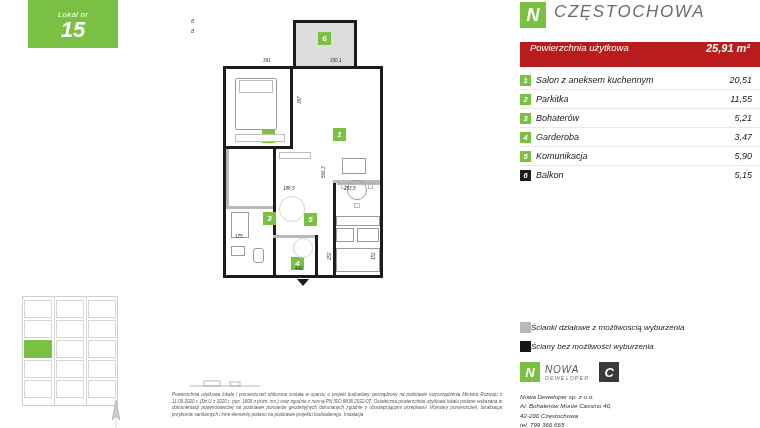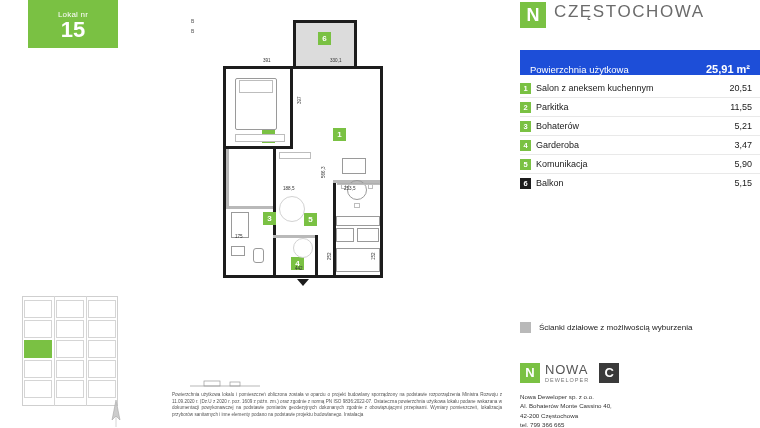--- a/index.html
+++ b/index.html
@@ -5,21 +5,21 @@
   * { box-sizing: border-box; }
   html, body { margin:0; padding:0; }
   body {
     width: 760px; height: 428px;
     background: #ffffff;
     font-family: "Liberation Sans", sans-serif;
     color: #1a1a1a;
     position: relative;
     overflow: hidden;
   }
-  .page { position:relative; width:621px; height:428px; }
+  .page { position:relative; width:621px; height:428px;font-style:italic; }
 
   
   .lokal-badge {
     position:absolute; left:28px; top:0; width:90px; height:48px;
     background:#7ac143; color:#fff;
     display:flex; flex-direction:column; align-items:center; justify-content:center;
   }
   .lokal-badge .lbl { font-size:8px; letter-spacing:.2px; margin-top:2px; }
   .lokal-badge .num { font-size:22px; font-weight:bold; line-height:22px; }
 
@@ -35,22 +35,22 @@
   .brand-text .l2 { font-size:10px; letter-spacing:1.4px; color:#6b6b6b; margin-top:1px; }
 
   .loc-row { display:flex; align-items:center; gap:5px; margin-top:10px; }
   .pin {
     width:10px;height:10px;border-radius:50% 50% 50% 0;
     background:#7ac143; transform:rotate(-45deg); flex:0 0 10px;
   }
   .loc-row .txt { font-size:8.5px; color:#333; }
 
   .area-bar {
-    margin-top:22px; background:#1d4ed8; color:#fff;
-    height:25px; display:flex; align-items:flex-end; justify-content:space-between;
+    margin-top:14px; background:#b91c1c; color:#fff;
+    height:25px; display:flex; align-items:flex-start; justify-content:space-between;
     padding:0 10px;
   }
   .area-bar .lbl { font-size:9.5px; }
   .area-bar .val { font-size:11px; font-weight:bold; }
 
   table.rooms { width:100%; border-collapse:collapse; margin-top:4px; }
   table.rooms td { padding:3.5px 0; font-size:9px; vertical-align:middle; }
   table.rooms td.n {
     width:16px;
   }
@@ -58,34 +58,34 @@
     display:inline-flex; align-items:center; justify-content:center;
     width:11px;height:11px; background:#7ac143; color:#fff;
     font-size:7.5px; font-weight:bold;
   }
   .chip.dark { background:#1c1c1c; }
   table.rooms td.v { text-align:right; font-size:9px; padding-right:8px;}
   table.rooms tr + tr td { border-top:1px solid #e9e9e9; }
 
   
   .legend { position:absolute; left:0; top:322px; width:240px; }
-  .legend .row { display:flex; align-items:center; gap:8px; margin-bottom:8px; }
+  .legend .row { display:flex; align-items:center; margin-bottom:8px; }
   .legend .sw { width:11px;height:11px;flex:0 0 11px; }
   .legend .sw.grey { background:#b9b9b9; }
   .legend .sw.black { background:#141414; }
   .legend .t { font-size:8px; color:#222; }
 
   
   .footer-logos { position:absolute; left:0; top:362px; width:240px; display:flex; gap:10px; }
   .flogo { display:flex; align-items:center; gap:5px; }
   .flogo .mk { width:20px;height:20px;color:#fff;font-weight:bold;font-size:13px;
     display:flex;align-items:center;justify-content:center; }
   .flogo .mk.g { background:#7ac143; }
   .flogo .mk.d { background:#3a3a3a; }
-  .flogo .tx .a { font-size:13px; letter-spacing:.8px; color:#555; }
+  .flogo .tx .a { font-size:10px; letter-spacing:.8px; color:#555; }
   .flogo .tx .b { font-size:5.5px; letter-spacing:1px; color:#777; }
 
   .addr { position:absolute; left:0; top:392px; width:240px; font-size:6.2px; line-height:1.5; color:#333; }
 
   
   .disclaimer {
     position:absolute; left:172px; top:392px; width:330px;
     font-size:4.6px; line-height:1.45; color:#555; text-align:justify;
   }
 
@@ -285,20 +285,24 @@
         <td class="v">5,15</td>
       </tr>
     </tbody>
       </table>
 
     <div class="legend">
       <div class="row">
         <div class="sw grey"></div>
         <div class="t">Ścianki działowe z możliwością wyburzenia</div>
       </div>
+      <div class="row">
+        <div class="sw black"></div>
+        <div class="t">Ściany bez możliwości wyburzenia</div>
+      </div>
     </div>
 
     <div class="footer-logos">
       <div class="flogo">
         <div class="mk g">N</div>
         <div class="tx">
           <div class="a">NOWA</div>
           <div class="b">DEWELOPER</div>
         </div>
       </div>

